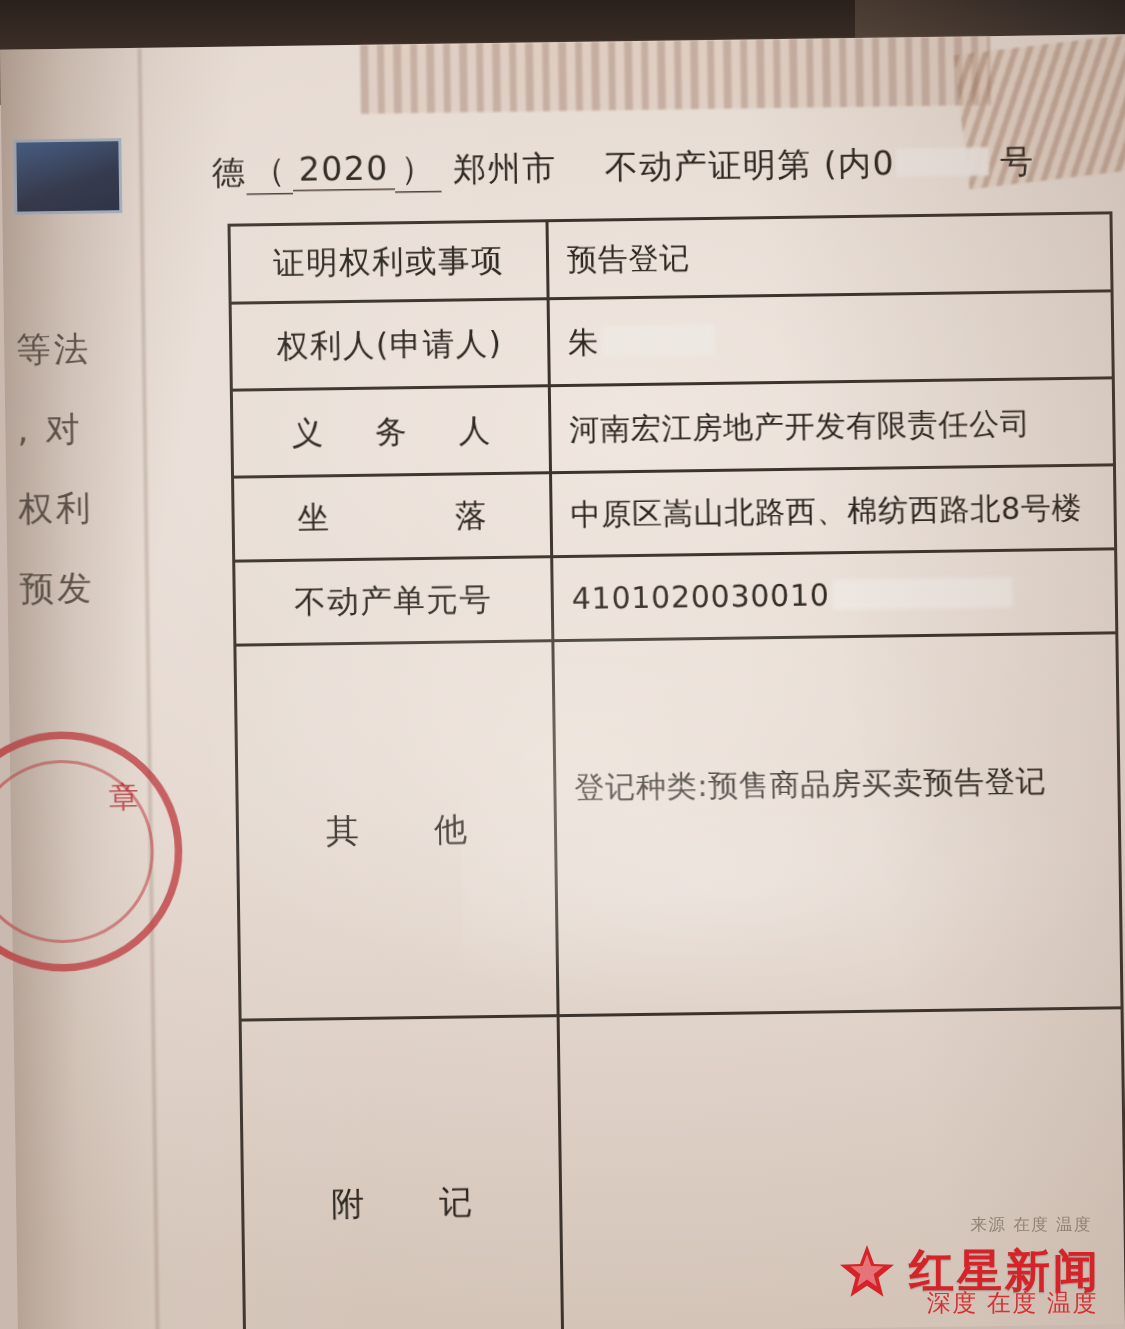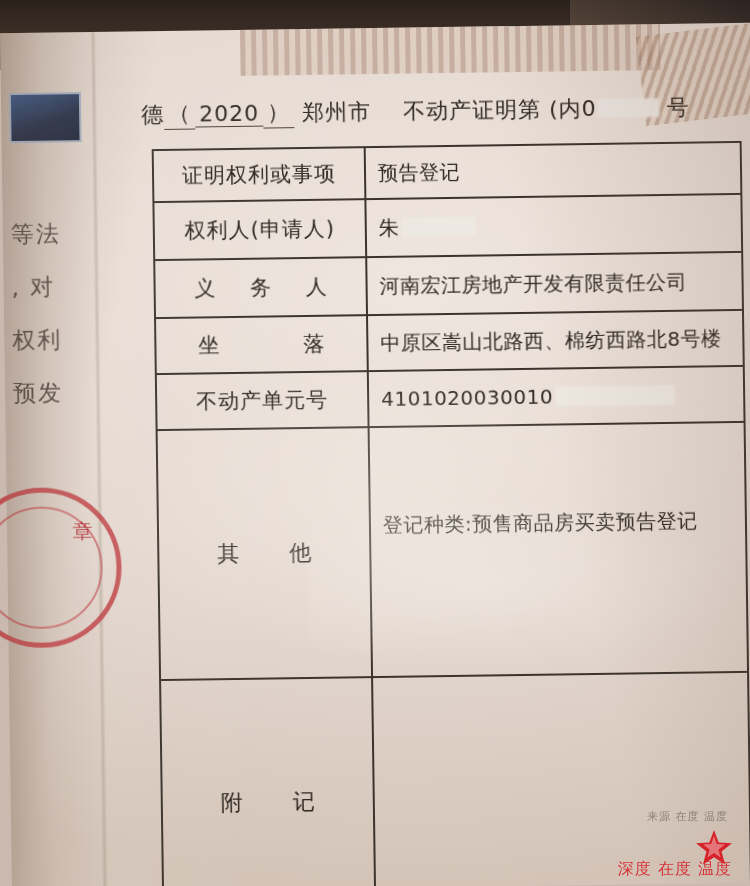--- a/index.html
+++ b/index.html
@@ -363,16 +363,17 @@
 
   <div class="wm-corner">来源 在度 温度</div>
 
   <div class="wm">
     <div class="wm-star">
       <svg width="40" height="40" viewBox="0 0 40 40" aria-hidden="true">
         <polygon points="20,2 24.7,14.6 38,15.2 27.6,23.6 31,36.5 20,29.2 9,36.5 12.4,23.6 2,15.2 15.3,14.6" fill="#d6232a"></polygon>
         <polygon points="20,8 22.8,16 31,16.4 24.4,21.5 26.6,29.6 20,25 13.4,29.6 15.6,21.5 9,16.4 17.2,16" fill="#f2b8ba" opacity="0.55"></polygon>
       </svg>
     </div>
+    <div class="wm-text">红星新闻</div>
   </div>
   <div class="wm-sub">深度 在度 温度</div>
 
 </div>
 
 </body></html>

